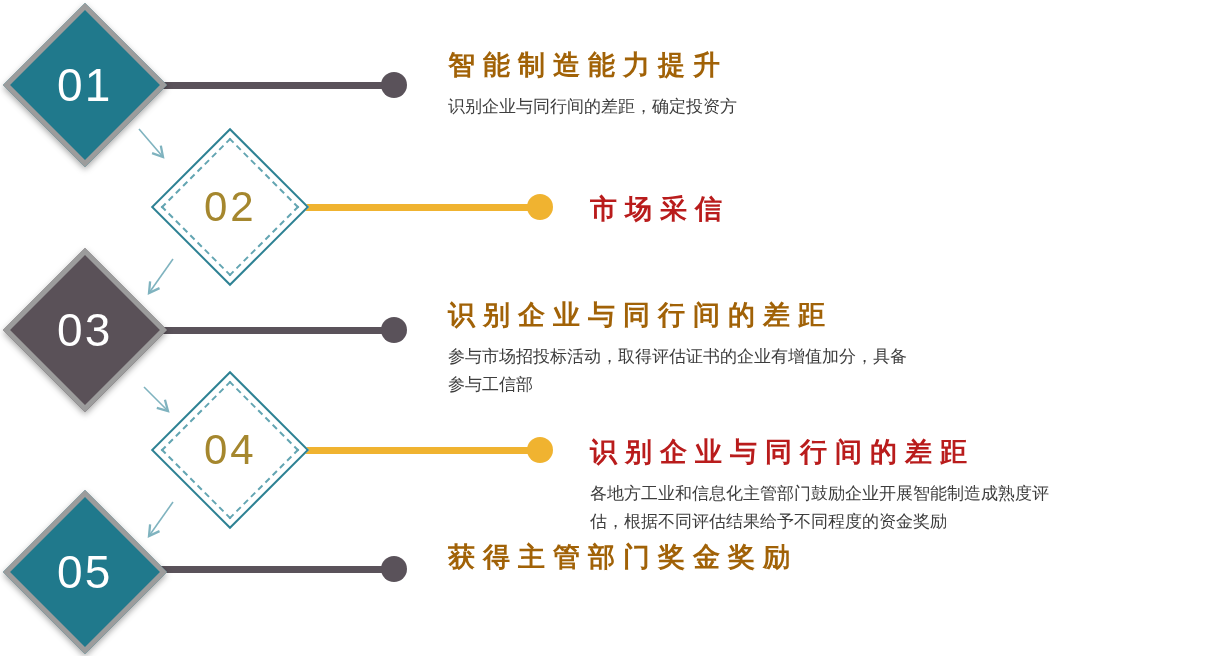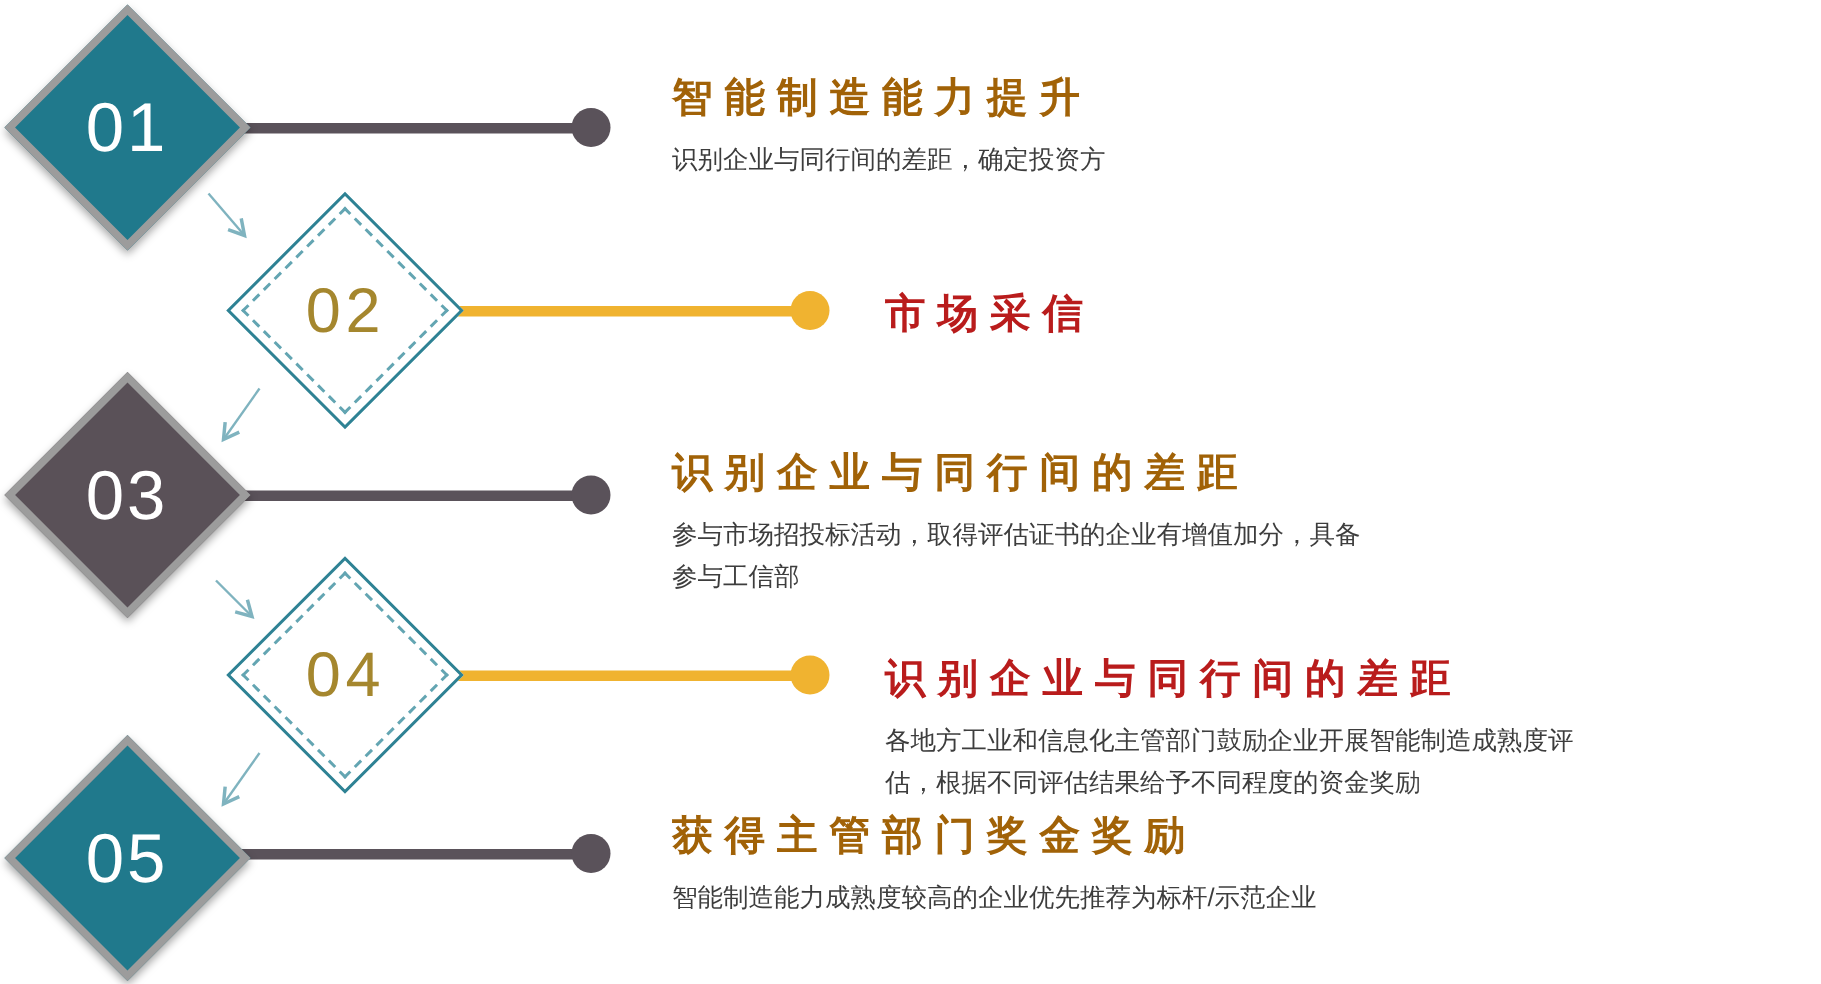--- a/index.html
+++ b/index.html
@@ -153,21 +153,20 @@
   </div>
 
   <div>
     <div class="connector c5 dark-line"></div>
     <div class="dot dot5 dark-dot"></div>
     <div class="diamond filled d5">
       <span class="num">05</span>
     </div>
     <div class="textblock t5">
       <div class="title blue">获得主管部门奖金奖励</div>
-      <div class="desc">智能制造能力成熟度较高的企业优先推荐为标杆/示范企业</div>
     </div>
   </div>
 
   <svg class="arrows" width="1214" height="656" viewBox="0 0 1214 656">
     <defs>
       <marker id="ah" viewBox="0 0 10 10" refX="8" refY="5" markerWidth="9" markerHeight="9" orient="auto">
         <path d="M1,1 L8,5 L1,9" fill="none" stroke="#7fb3bf" stroke-width="1.6"></path>
       </marker>
     </defs>
     <line x1="139" y1="129" x2="163" y2="157" stroke="#7fb3bf" stroke-width="1.6" marker-end="url(#ah)"></line>

